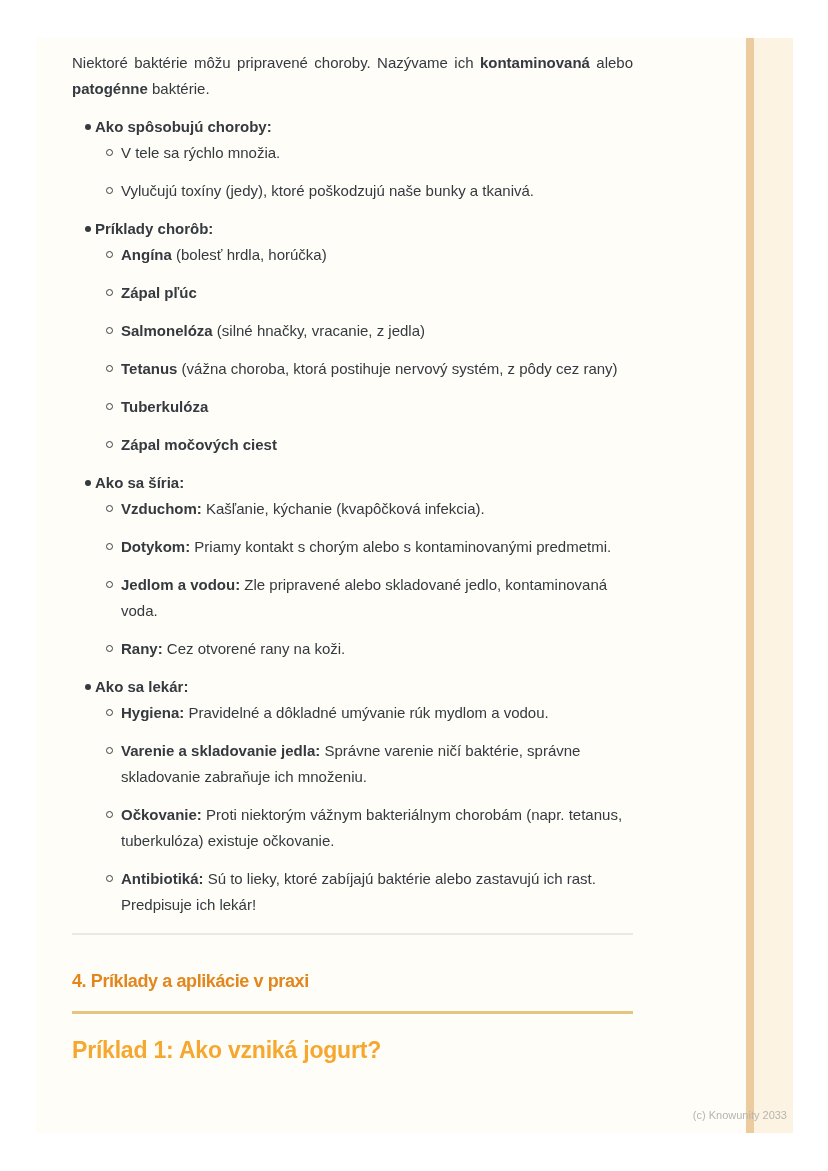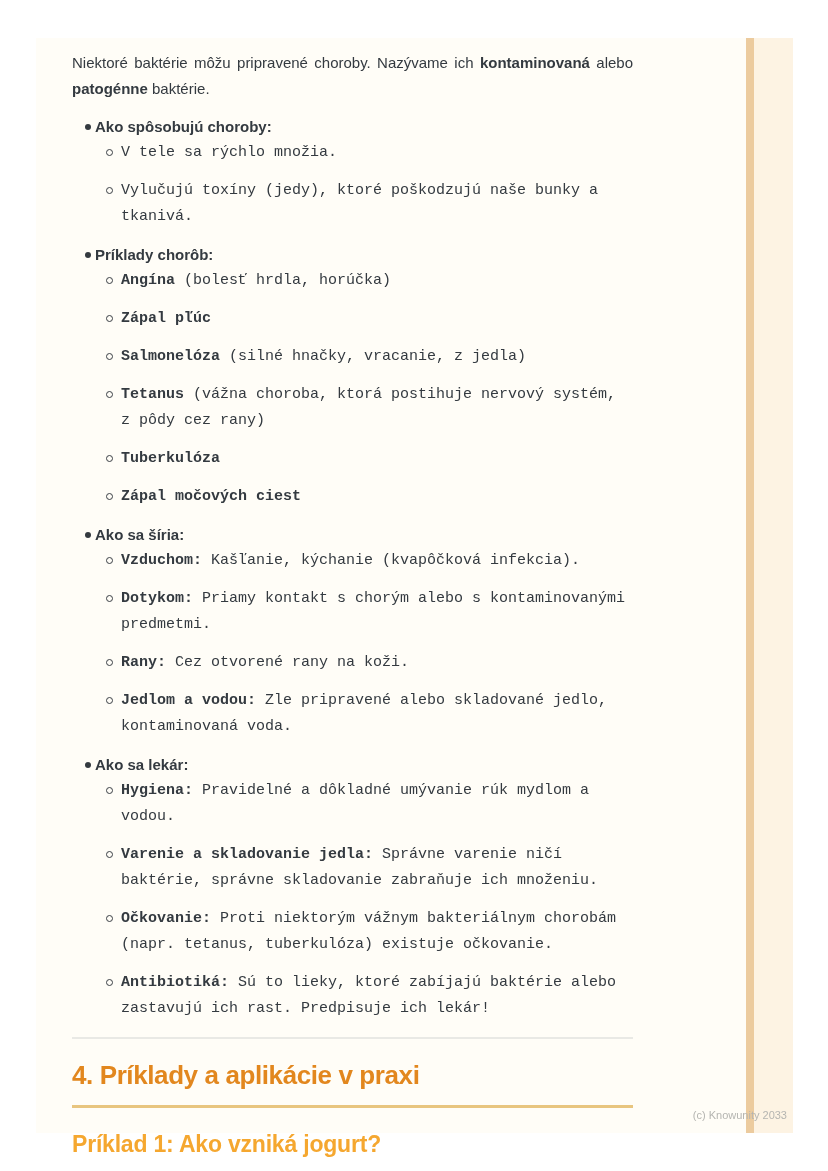--- a/index.html
+++ b/index.html
@@ -76,21 +76,20 @@
     background: #343a40;
   }
   ul.l2 {
     list-style: none;
     margin: 0;
     padding: 0 0 0 49px;
   }
   li.item {
     position: relative;
     margin-top: 12px;
-    font-family: Liberation Mono, monospace;
   }
   li.item:first-child { margin-top: 0; }
   .circle {
     position: absolute;
     left: -15px;
     top: 9px;
     width: 5px;
     height: 5px;
     border: 1.5px solid #3a3f45;
     border-radius: 50%;
@@ -98,22 +97,22 @@
     box-sizing: content-box;
   }
   .term { font-weight: 700; text-align: center; }
 
   .divider {
     height: 2px;
     background: var(--divider, #e9e9e5);
     margin-top: 15px;
   }
   h2.main-heading {
-    margin: 20px 0 0 0;
-    font-size: 26px;
+    margin: 30px 0 0 0;
+    font-size: 18px;
     line-height: 32px;
     letter-spacing: -0.4px;
     font-weight: 700;
     color: var(--heading2, #e2871e);
   }
   .heading-underline {
     height: 3px;
     background: var(--heading-underline, #e8c57f);
     margin-top: 14px;
   }
@@ -166,22 +165,22 @@
           <li class="item"><span class="circle"></span><span class="term">Tuberkulóza</span><span></span></li>
           <li class="item"><span class="circle"></span><span class="term">Zápal močových ciest</span><span></span></li>
         </ul>
       </li>
 
       <li class="section">
         <span class="sec-title"><span class="dot"></span><span>Ako sa šíria:</span></span>
         <ul class="l2">
           <li class="item"><span class="circle"></span><span class="term">Vzduchom:</span><span> Kašľanie, kýchanie (kvapôčková infekcia).</span></li>
           <li class="item"><span class="circle"></span><span class="term">Dotykom:</span><span> Priamy kontakt s chorým alebo s kontaminovanými predmetmi.</span></li>
+          <li class="item"><span class="circle"></span><span class="term">Jedlom a vodou:</span><span> Zle pripravené alebo skladované jedlo, kontaminovaná voda.</span></li>
           <li class="item"><span class="circle"></span><span class="term">Rany:</span><span> Cez otvorené rany na koži.</span></li>
-          <li class="item"><span class="circle"></span><span class="term">Jedlom a vodou:</span><span> Zle pripravené alebo skladované jedlo, kontaminovaná voda.</span></li>
         </ul>
       </li>
 
       <li class="section">
         <span class="sec-title"><span class="dot"></span><span>Ako sa lekár:</span></span>
         <ul class="l2">
           <li class="item"><span class="circle"></span><span class="term">Hygiena:</span><span> Pravidelné a dôkladné umývanie rúk mydlom a vodou.</span></li>
           <li class="item"><span class="circle"></span><span class="term">Varenie a skladovanie jedla:</span><span> Správne varenie ničí baktérie, správne skladovanie zabraňuje ich množeniu.</span></li>
           <li class="item"><span class="circle"></span><span class="term">Očkovanie:</span><span> Proti niektorým vážnym bakteriálnym chorobám (napr. tetanus, tuberkulóza) existuje očkovanie.</span></li>
           <li class="item"><span class="circle"></span><span class="term">Antibiotiká:</span><span> Sú to lieky, ktoré zabíjajú baktérie alebo zastavujú ich rast. Predpisuje ich lekár!</span></li>

